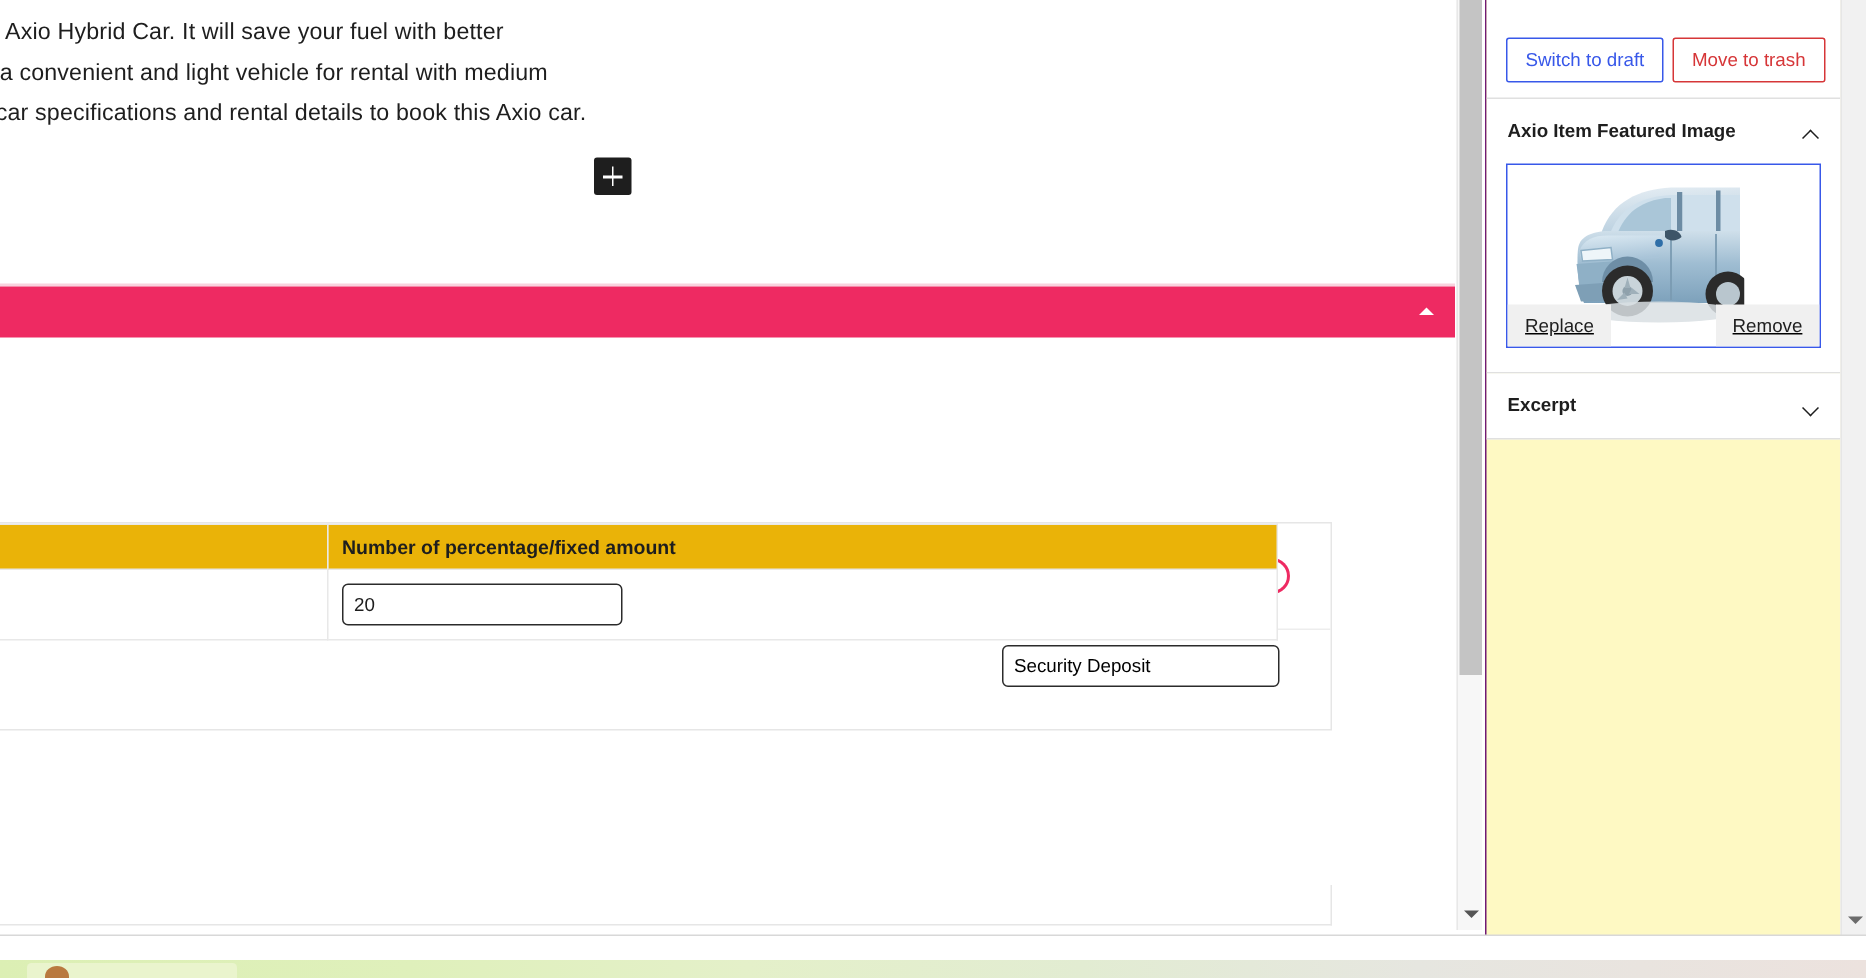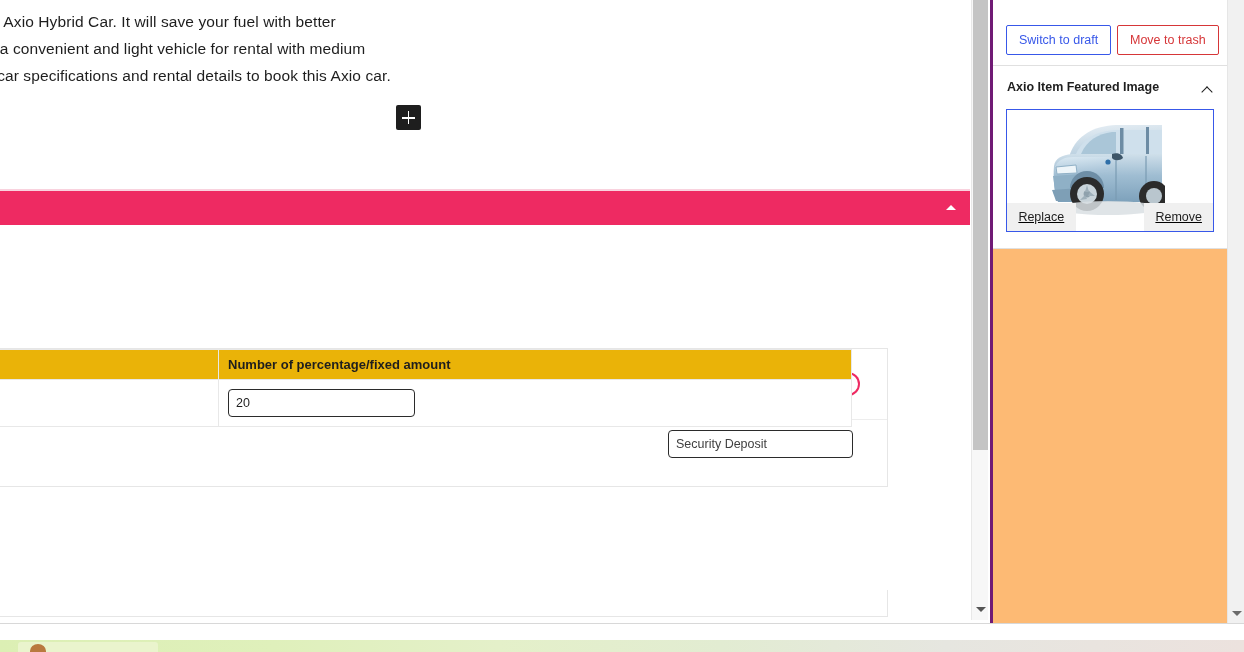--- a/index.html
+++ b/index.html
@@ -135,21 +135,21 @@
     position: absolute;
     left: 687px;
     top: 10px;
     width: 185px;
     height: 28px;
     border: 1px solid #2b2b2b;
     border-radius: 4px;
     padding: 0 7px;
     font-family: "Liberation Sans", sans-serif;
     font-size: 12.5px;
-    color: #404040;
+    color: #000000;
     background: #ffffff;
     outline: none;
   }
 
   .inner-table {
     position: absolute;
     left: -20px;
     top: 0;
     width: 890px;
     border-collapse: collapse;
@@ -232,22 +232,22 @@
     cursor: pointer;
   }
 
   
   .sidebar {
     position: absolute;
     left: 990px;
     top: 0;
     width: 237px;
     height: 624px;
-    background: #fdba74;
-    border-left: 3px solid #701a75;
+    background: #fef9c3;
+    border-left: 1px solid #701a75;
     overflow: hidden;
   }
   .sb-actions {
     position: relative;
     height: 66px;
     background: #ffffff;
     border-bottom: 1px solid #e0e0e0;
   }
   .btn-outline {
     position: absolute;
@@ -535,20 +535,26 @@
           </svg>
         </div>
         <div class="fi-buttons">
           <div class="fi-btn">Replace</div>
           <div class="fi-btn mid"></div>
           <div class="fi-btn">Remove</div>
         </div>
       </div>
     </div>
 
+    <div class="sb-panel-plain">
+      <div class="sb-panel-head">
+        <span>Excerpt</span>
+        <span class="chev down"></span>
+      </div>
+    </div>
 
   </div>
 
   <div class="outer-scroll">
     <div class="sb-arrow"></div>
   </div>
 
   <div class="bottom-divider"></div>
   <div class="bottom-gap"></div>
   <div class="green-strip">

